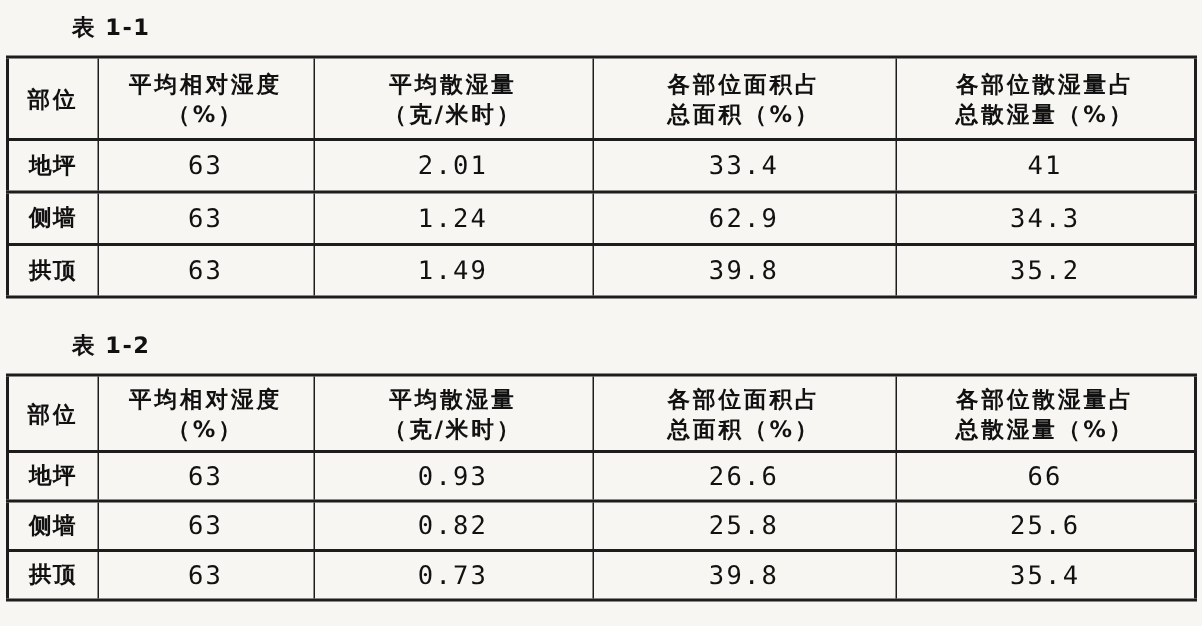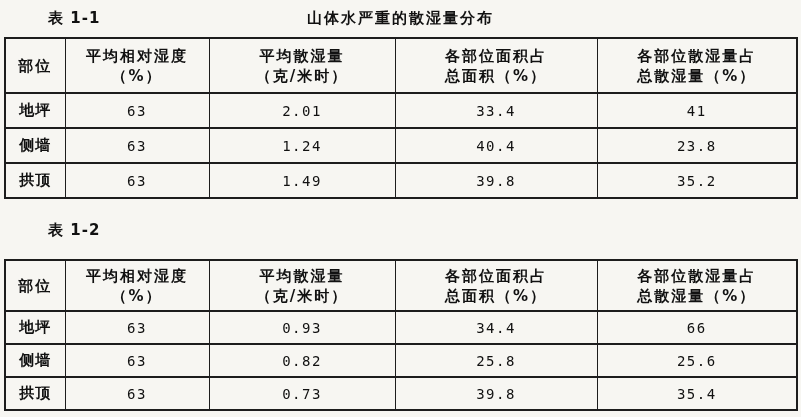--- a/index.html
+++ b/index.html
@@ -25,21 +25,21 @@
     letter-spacing: 1px;
   }
   .caption .cap-title {
     position: absolute;
     left: 0; right: 0; top: 9px;
     text-align: center;
     font-weight: bold;
     font-size: 15px;
     letter-spacing: 2px;
   }
-  .sec2 .caption { height: 60px; }
+  .sec2 .caption { height: 50px; }
   .sec2 .caption .cap-label,
   .sec2 .caption .cap-title { top: 22px; }
 
   table {
     border-collapse: collapse;
     table-layout: fixed;
     width: 792px;
     margin-left: 4px;
     border: 2px solid #1d1d1d;
   }
@@ -68,33 +68,32 @@
     letter-spacing: 2px;
     line-height: 20px;
   }
   td.rowhead {
     font-weight: bold;
     font-size: 15px;
     letter-spacing: 1px;
   }
   td.num {
     font-family: "DejaVu Sans Mono", monospace;
-    font-size: 14px;
+    font-size: 17px;
     letter-spacing: 1.5px;
   }
 </style>
 </head>
 <body>
 
 <div class="page">
 
   <section class="sec1">
     <div class="caption">
       <span class="cap-label">表 1-1</span>
-      <span class="cap-title">山体水严重的散湿量分布</span>
     </div>
     <table class="t1">
       <colgroup>
         <col class="c0">
           <col class="c1">
           <col class="c2">
           <col class="c3">
           <col class="c4">
       </colgroup>
       <thead>
@@ -125,22 +124,22 @@
           <td class="rowhead">地坪</td>
           <td class="num">63</td>
           <td class="num">2.01</td>
           <td class="num">33.4</td>
           <td class="num">41</td>
         </tr>
         <tr>
           <td class="rowhead">侧墙</td>
           <td class="num">63</td>
           <td class="num">1.24</td>
-          <td class="num">40.4</td>
-          <td class="num">23.8</td>
+          <td class="num">62.9</td>
+          <td class="num">34.3</td>
         </tr>
         <tr>
           <td class="rowhead">拱顶</td>
           <td class="num">63</td>
           <td class="num">1.49</td>
           <td class="num">39.8</td>
           <td class="num">35.2</td>
         </tr>
       </tbody>
     </table>
@@ -179,21 +178,21 @@
             <div>各部位散湿量占</div>
             <div>总散湿量（%）</div>
           </th>
         </tr>
       </thead>
       <tbody>
         <tr>
           <td class="rowhead">地坪</td>
           <td class="num">63</td>
           <td class="num">0.93</td>
-          <td class="num">34.4</td>
+          <td class="num">26.6</td>
           <td class="num">66</td>
         </tr>
         <tr>
           <td class="rowhead">侧墙</td>
           <td class="num">63</td>
           <td class="num">0.82</td>
           <td class="num">25.8</td>
           <td class="num">25.6</td>
         </tr>
         <tr>

